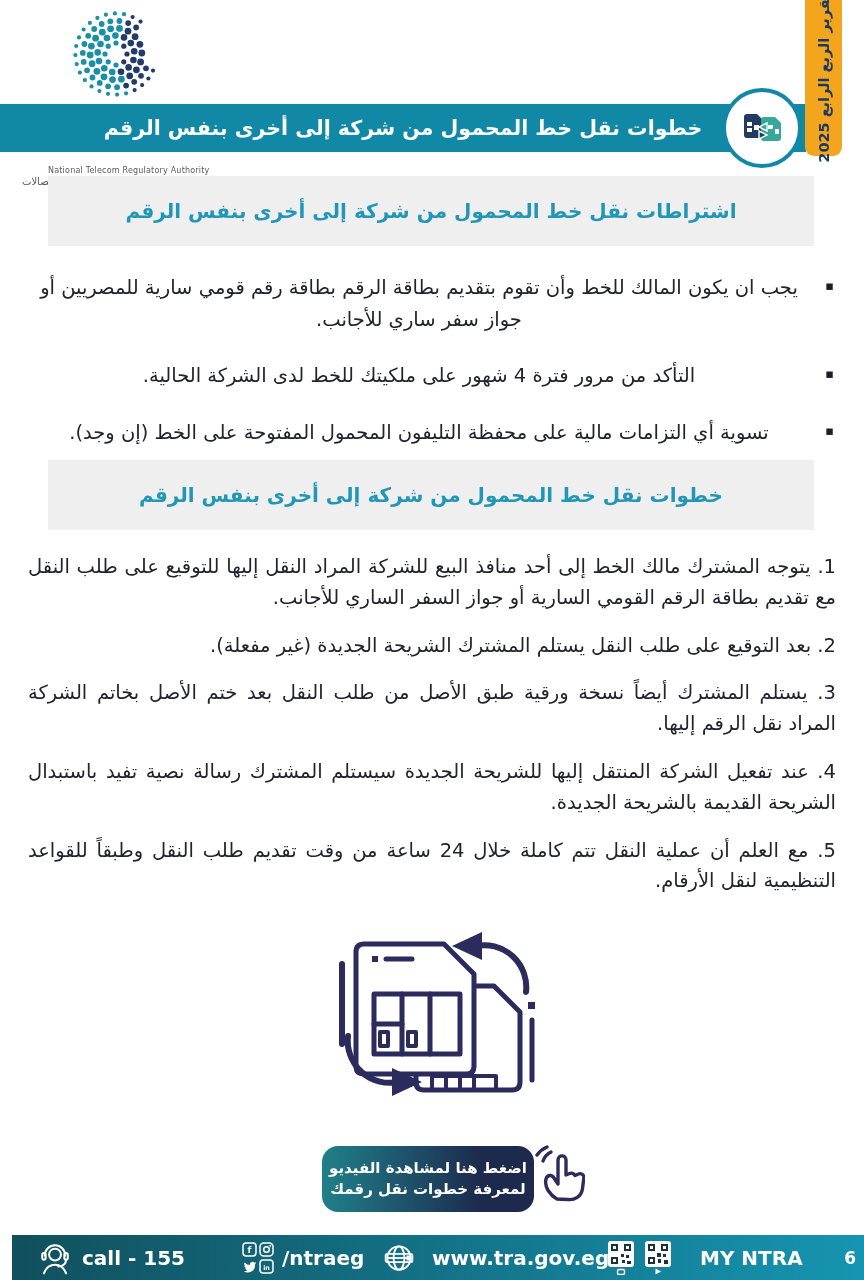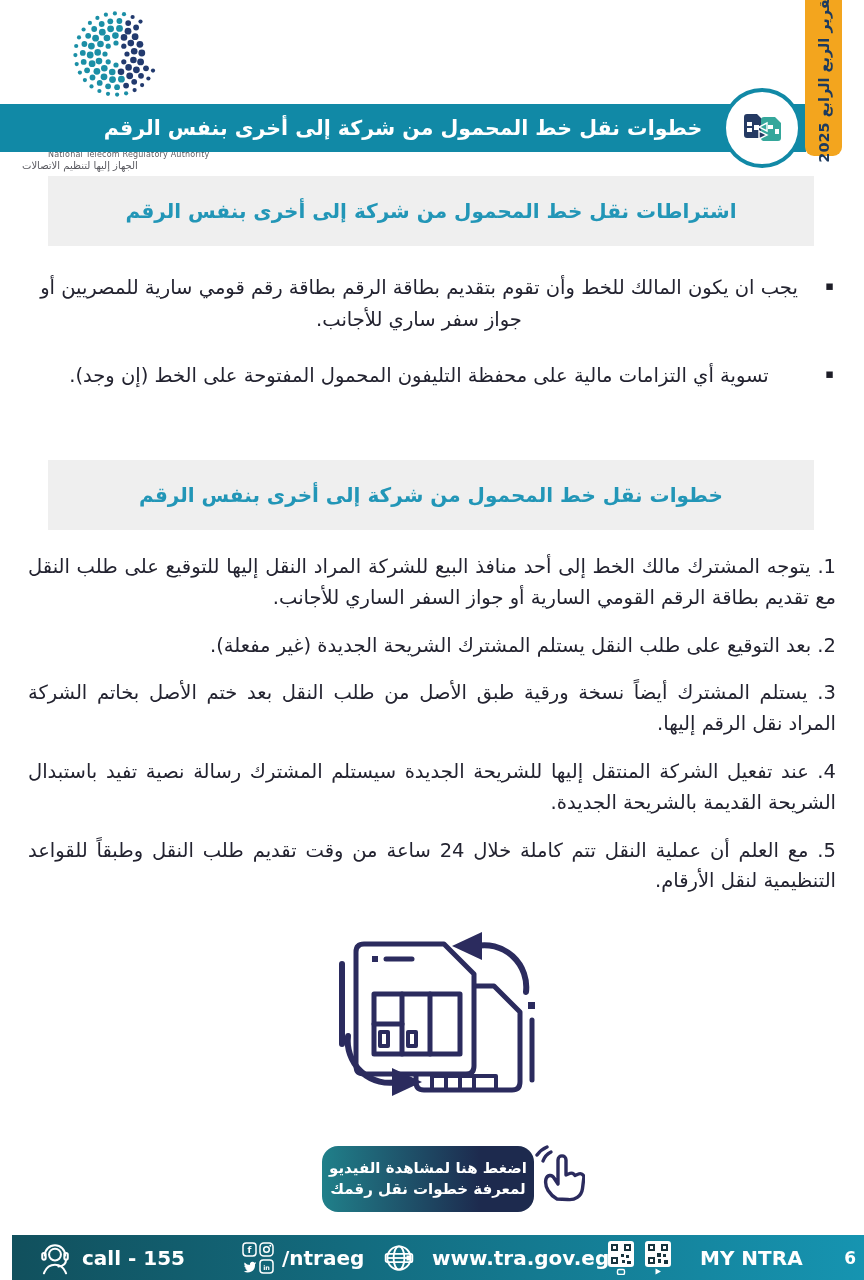--- a/index.html
+++ b/index.html
@@ -4,21 +4,21 @@
 <style>
   html,body{margin:0;padding:0;background:#fff;}
   .page{position:relative;width:864px;height:1280px;background:#ffffff;overflow:hidden;
         font-family:"DejaVu Sans","Liberation Sans",sans-serif;}
 
   
   .logo{position:absolute;left:22px;top:10px;display:flex;align-items:center;gap:8px;flex-direction:column;}
   .logo-dots{width:88px;height:88px;}
   .logo-text{display:flex;flex-direction:column;line-height:1;}
   .logo-name{font-size:42px;font-weight:bold;color:#3a3a42;letter-spacing:1px;}
-  .logo-sub-en{font-size:8px;color:#5a5a60;margin-top:3px;letter-spacing:.2px;padding-left:26px;}
+  .logo-sub-en{font-size:8px;color:#5a5a60;margin-top:19px;letter-spacing:.2px;padding-left:26px;}
   .logo-sub-ar{font-size:10px;color:#5a5a60;margin-top:2px;direction:rtl;text-align:left;}
 
   
   .ribbon{position:absolute;top:0;right:22px;width:37px;height:156px;background:#F3A51E;
           border-radius:0 0 9px 9px;z-index:4;}
   .ribbon span{position:absolute;top:50%;left:50%;transform:translate(-50%,-50%) rotate(-90deg);
           white-space:nowrap;font-size:14.5px;font-weight:bold;color:#1C3A5E;direction:rtl;}
 
   
   .titlebar{position:absolute;left:0;top:104px;width:806px;height:48px;background:#1189A6;
@@ -191,20 +191,23 @@
   <div class="section-head head-req">
     <h2>اشتراطات نقل خط المحمول من شركة إلى أخرى بنفس الرقم</h2>
   </div>
 
   <div class="bullets">
 
       <div class="bullet-row">
         <span>يجب ان يكون المالك للخط وأن تقوم بتقديم بطاقة الرقم بطاقة رقم قومي سارية للمصريين أو جواز سفر ساري للأجانب.</span>
       </div>
 
+      <div class="bullet-row">
+        <span>التأكد من مرور فترة 4 شهور على ملكيتك للخط لدى الشركة الحالية.</span>
+      </div>
 
       <div class="bullet-row">
         <span>تسوية أي التزامات مالية على محفظة التليفون المحمول المفتوحة على الخط (إن وجد).</span>
       </div>
     </div>
 
   <div class="section-head head-steps">
     <h2>خطوات نقل خط المحمول من شركة إلى أخرى بنفس الرقم</h2>
   </div>
 

